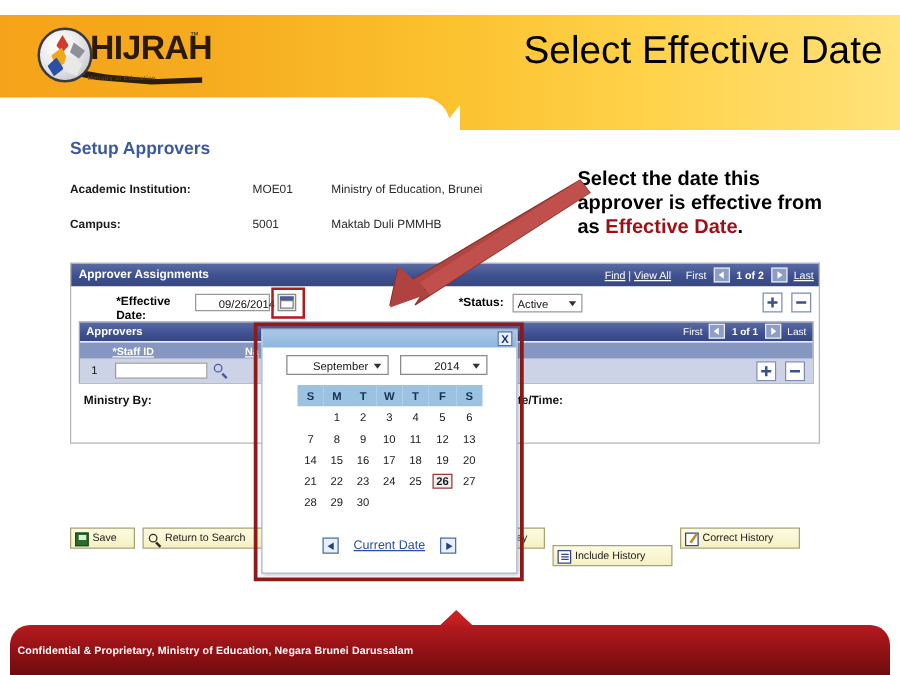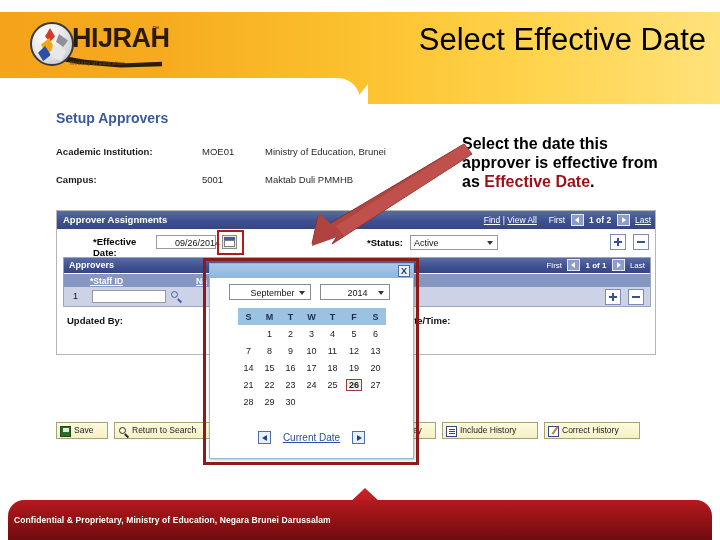--- a/index.html
+++ b/index.html
@@ -116,21 +116,21 @@
   .cal-icon-box .ci-body{position:absolute;left:1px;top:4px;width:11px;height:7px;background:#ffffff;
     border:1px solid #7b7b7b;box-sizing:border-box;}
   .hl-cal{
     position:absolute;left:160px;top:19px;width:27px;height:25px;
     border:2px solid #b01b1b;box-sizing:border-box;
   }
   .status-label{
     position:absolute;left:310px;top:26px;font-size:9.5px;font-weight:bold;color:#000;
   }
   .status-select{
-    position:absolute;left:353px;top:24px;width:88px;height:15px;
+    position:absolute;left:353px;top:24px;width:56px;height:15px;
     border:1px solid #9a9a9a;background:#ffffff;font-size:9px;line-height:15px;
     padding-left:3px;box-sizing:border-box;color:#111;
   }
   .status-select .caret{position:absolute;right:4px;top:5px;border-style:solid;
     border-width:4px 3px 0 3px;border-color:#333 transparent transparent transparent;}
   .pm-group{position:absolute;right:6px;top:23px;}
   .pmbtn{
     display:inline-block;width:14px;height:14px;border:1px solid #7d8cb5;background:#ffffff;
     position:relative;margin-left:3px;vertical-align:top;
   }
@@ -396,38 +396,38 @@
         <span class="apv-rownum">1</span>
         <span class="apv-input"></span>
         <span class="mag"></span>
         <span class="apv-pm">
           <span class="pmbtn plus"></span>
           <span class="pmbtn"></span>
         </span>
       </div>
     </div>
 
-    <div class="updated-by">Updated By:</div>
+    <div class="updated-by">Ministry By:</div>
     <div class="date-time">Date/Time:</div>
   </div>
 
   <div class="btnbar">
     <span class="pbtn" style="left:0;width:52px;">
       <span class="bico ico-disk"></span>
       <span>Save</span>
     </span>
     <span class="pbtn" style="left:58px;width:104px;">
       <span class="bico ico-search"></span>
       <span>Return to Search</span>
     </span>
     <span class="pbtn" style="left:320px;width:60px;">
       <span class="bico ico-doc"></span>
       <span>Display</span>
     </span>
-    <span class="pbtn" style="left:386px;width:96px;">
+    <span class="pbtn" style="left:386px;width:96px;margin-top:14px;">
       <span class="bico ico-doc"></span>
       <span>Include History</span>
     </span>
     <span class="pbtn" style="left:488px;width:96px;">
       <span class="bico ico-pen"></span>
       <span>Correct History</span>
     </span>
   </div>
 </div>
 

